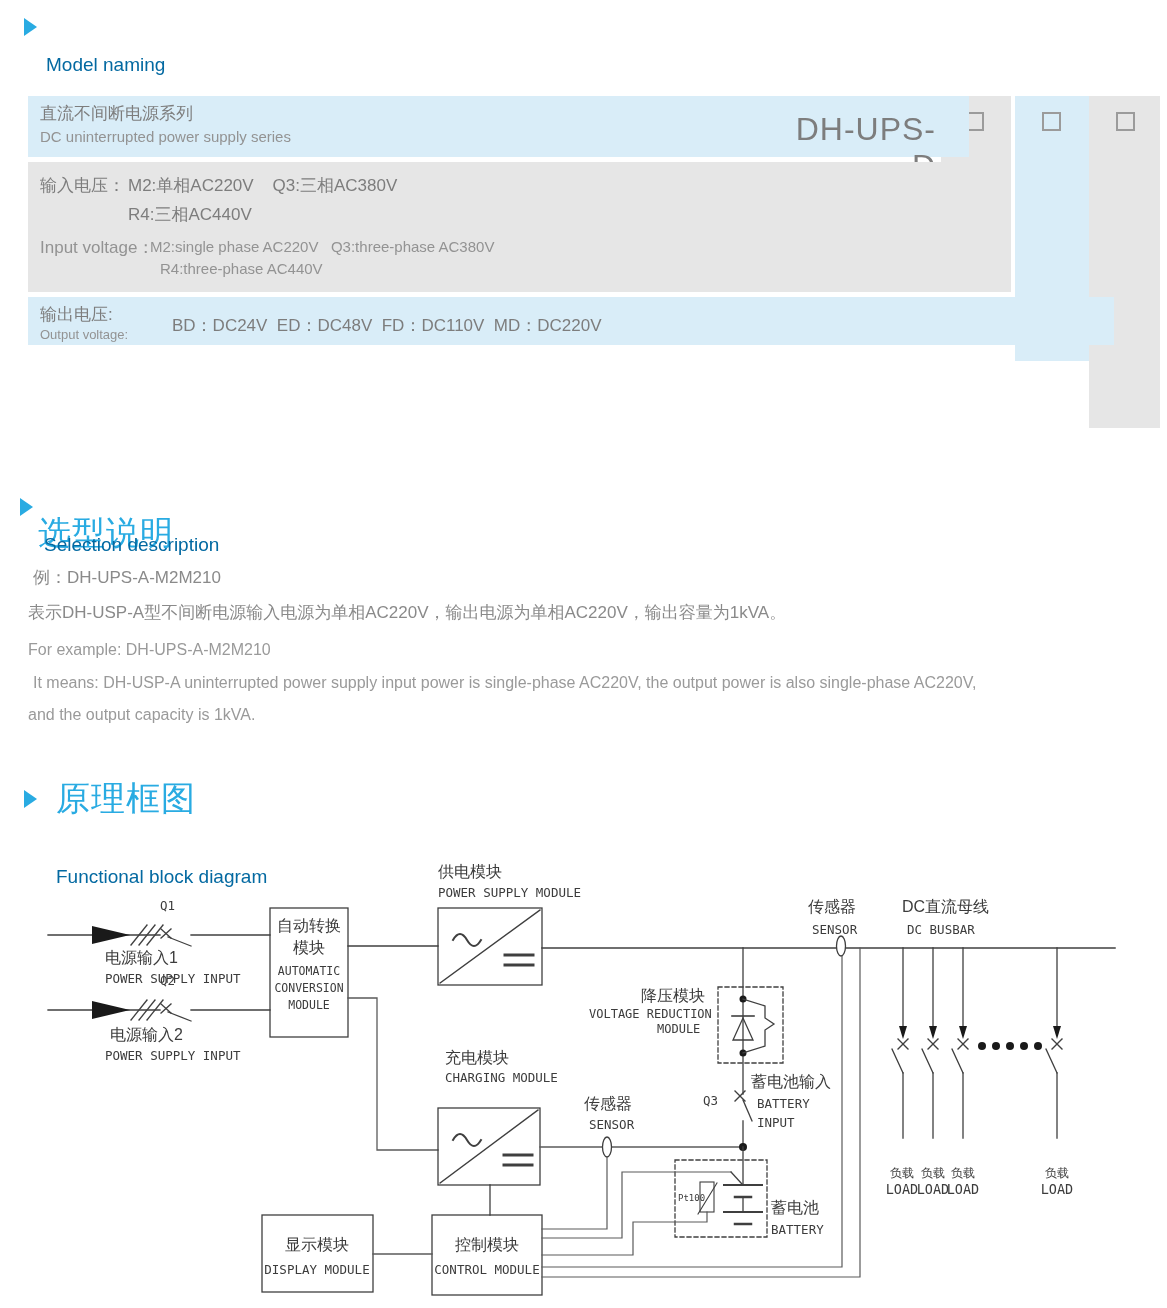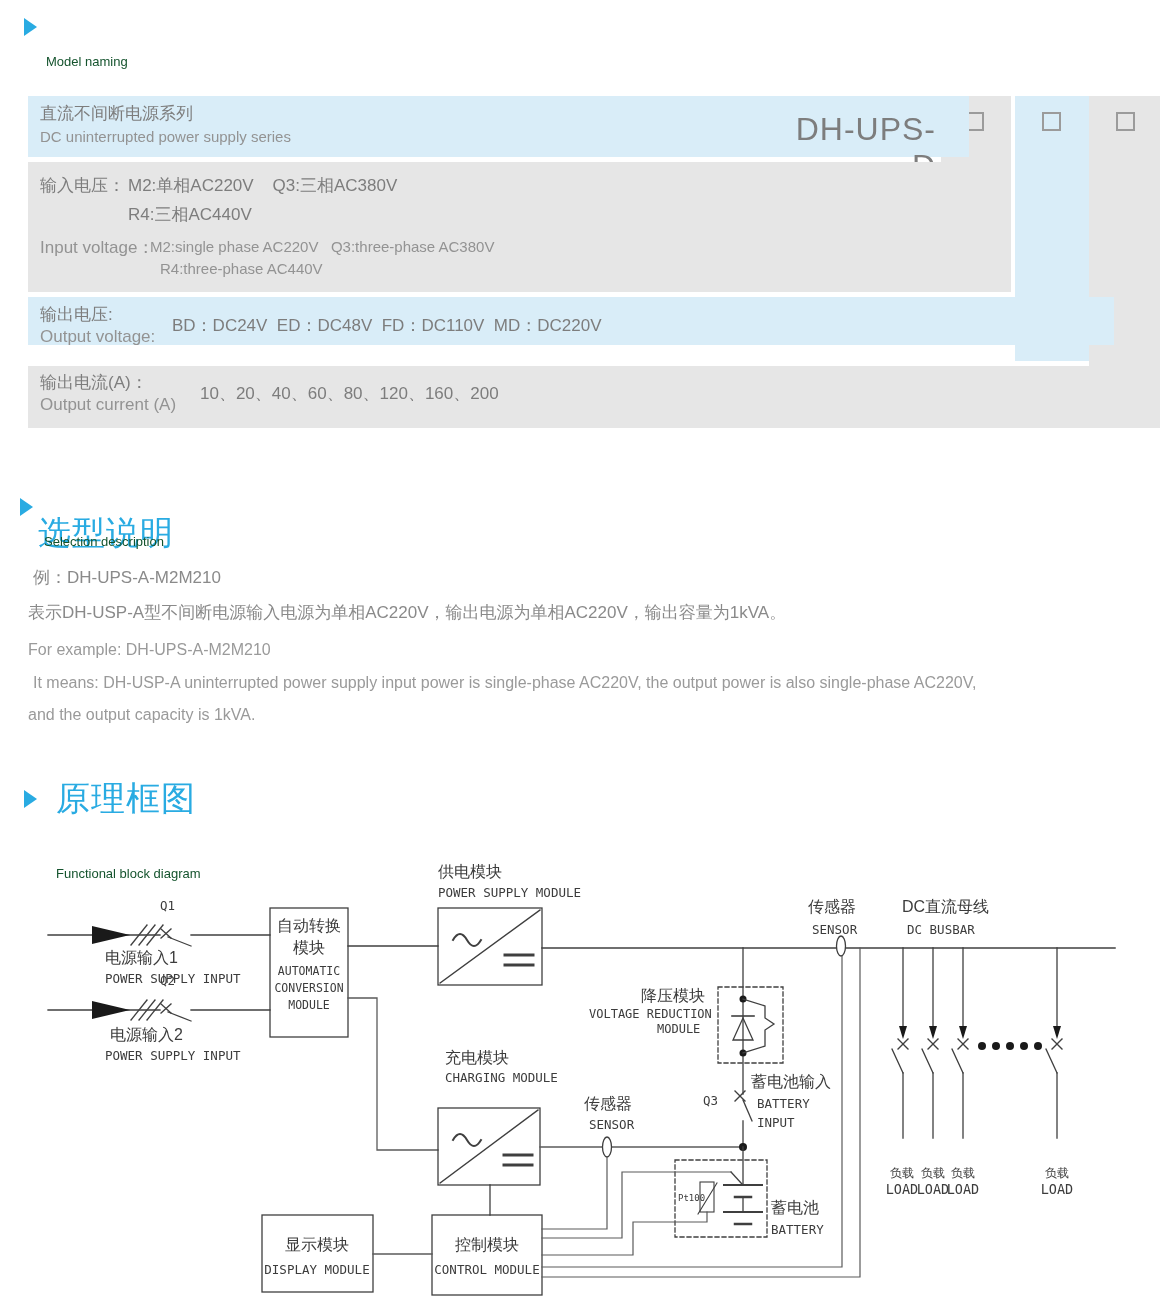--- a/index.html
+++ b/index.html
@@ -2,21 +2,21 @@
 <html><head>
 <meta charset="utf-8">
 <style>
   html,body{margin:0;padding:0;background:#ffffff;}
   .page{position:relative;width:1167px;height:1308px;background:#fff;overflow:hidden;
         font-family:"Liberation Sans",sans-serif;color:#888;}
   .abs{position:absolute;}
   
   .tri{width:0;height:0;border-left:13px solid #29abe2;border-top:9px solid transparent;border-bottom:9px solid transparent;}
   .h1{color:#29abe2;font-size:36px;letter-spacing:1px;white-space:nowrap;}
-  .h2{color:#14532d;font-size:13px;white-space:nowrap;}
+  .h2{color:#0369a1;font-size:19px;white-space:nowrap;}
   
   .band-blue{background:#d9edf8;padding-left:29px;}
   .band-gray{background:#e6e6e6;}
   .cellzh{color:#7d7d7d;font-size:17px;white-space:pre;}
   .cellen{color:#939393;font-size:15px;white-space:pre;}
   .model{color:#7d7d7d;font-size:32px;letter-spacing:1px;}
   .codebox{display:inline-block;width:15px;height:15px;border:2px solid #9b9b9b;background:transparent;vertical-align:middle;}
   .dash{color:#6f6f6f;font-size:20px;vertical-align:middle;margin-right:6px;}
   
   .para{color:#8a8a8a;font-size:17px;white-space:pre;}
@@ -55,29 +55,24 @@
     <div class="abs cellzh" style="left:12px;top:12px;">输入电压：</div>
     <div class="abs cellzh" style="left:100px;top:12px;">M2:单相AC220V    Q3:三相AC380V</div>
     <div class="abs cellzh" style="left:100px;top:41px;">R4:三相AC440V</div>
     <div class="abs cellen" style="left:12px;top:74px;font-size:17px;">Input voltage：</div>
     <div class="abs cellen" style="left:122px;top:76px;">M2:single phase AC220V   Q3:three-phase AC380V</div>
     <div class="abs cellen" style="left:132px;top:98px;">R4:three-phase AC440V</div>
   </div>
 
   <div class="abs band-blue" style="left:28px;top:297px;width:1057px;height:48px;">
     <div class="abs cellzh" style="left:12px;top:6px;">输出电压:</div>
-    <div class="abs cellen" style="left:12px;top:30px;font-size:17px;">Output voltage:</div>
+    <div class="abs cellen" style="left:12px;top:30px;font-size:13px;">Output voltage:</div>
     <div class="abs cellzh" style="left:144px;top:17px;">BD：DC24V  ED：DC48V  FD：DC110V  MD：DC220V</div>
   </div>
 
-  <div class="abs band-gray" style="left:28px;top:366px;width:1132px;height:62px;">
-    <div class="abs cellzh" style="left:12px;top:5px;">输出电流(A)：</div>
-    <div class="abs cellen" style="left:12px;top:29px;font-size:17px;">Output current (A)</div>
-    <div class="abs cellzh" style="left:172px;top:16px;">10、20、40、60、80、120、160、200</div>
-  </div>
 
   <div class="abs tri" style="left:20px;top:498px;"></div>
   <div class="abs h1" style="left:38px;top:511px;font-size:33px;">选型说明</div>
   <div class="abs h2" style="left:44px;top:534px;">Selection description</div>
   <div class="abs para" style="left:33px;top:566px;">例：DH-UPS-A-M2M210</div>
   <div class="abs para" style="left:28px;top:601px;">表示DH-USP-A型不间断电源输入电源为单相AC220V，输出电源为单相AC220V，输出容量为1kVA。</div>
   <div class="abs para-en" style="left:28px;top:641px;">For example: DH-UPS-A-M2M210</div>
   <div class="abs para-en" style="left:33px;top:674px;">It means: DH-USP-A uninterrupted power supply input power is single-phase AC220V, the output power is also single-phase AC220V,</div>
   <div class="abs para-en" style="left:28px;top:706px;">and the output capacity is 1kVA.</div>
 

